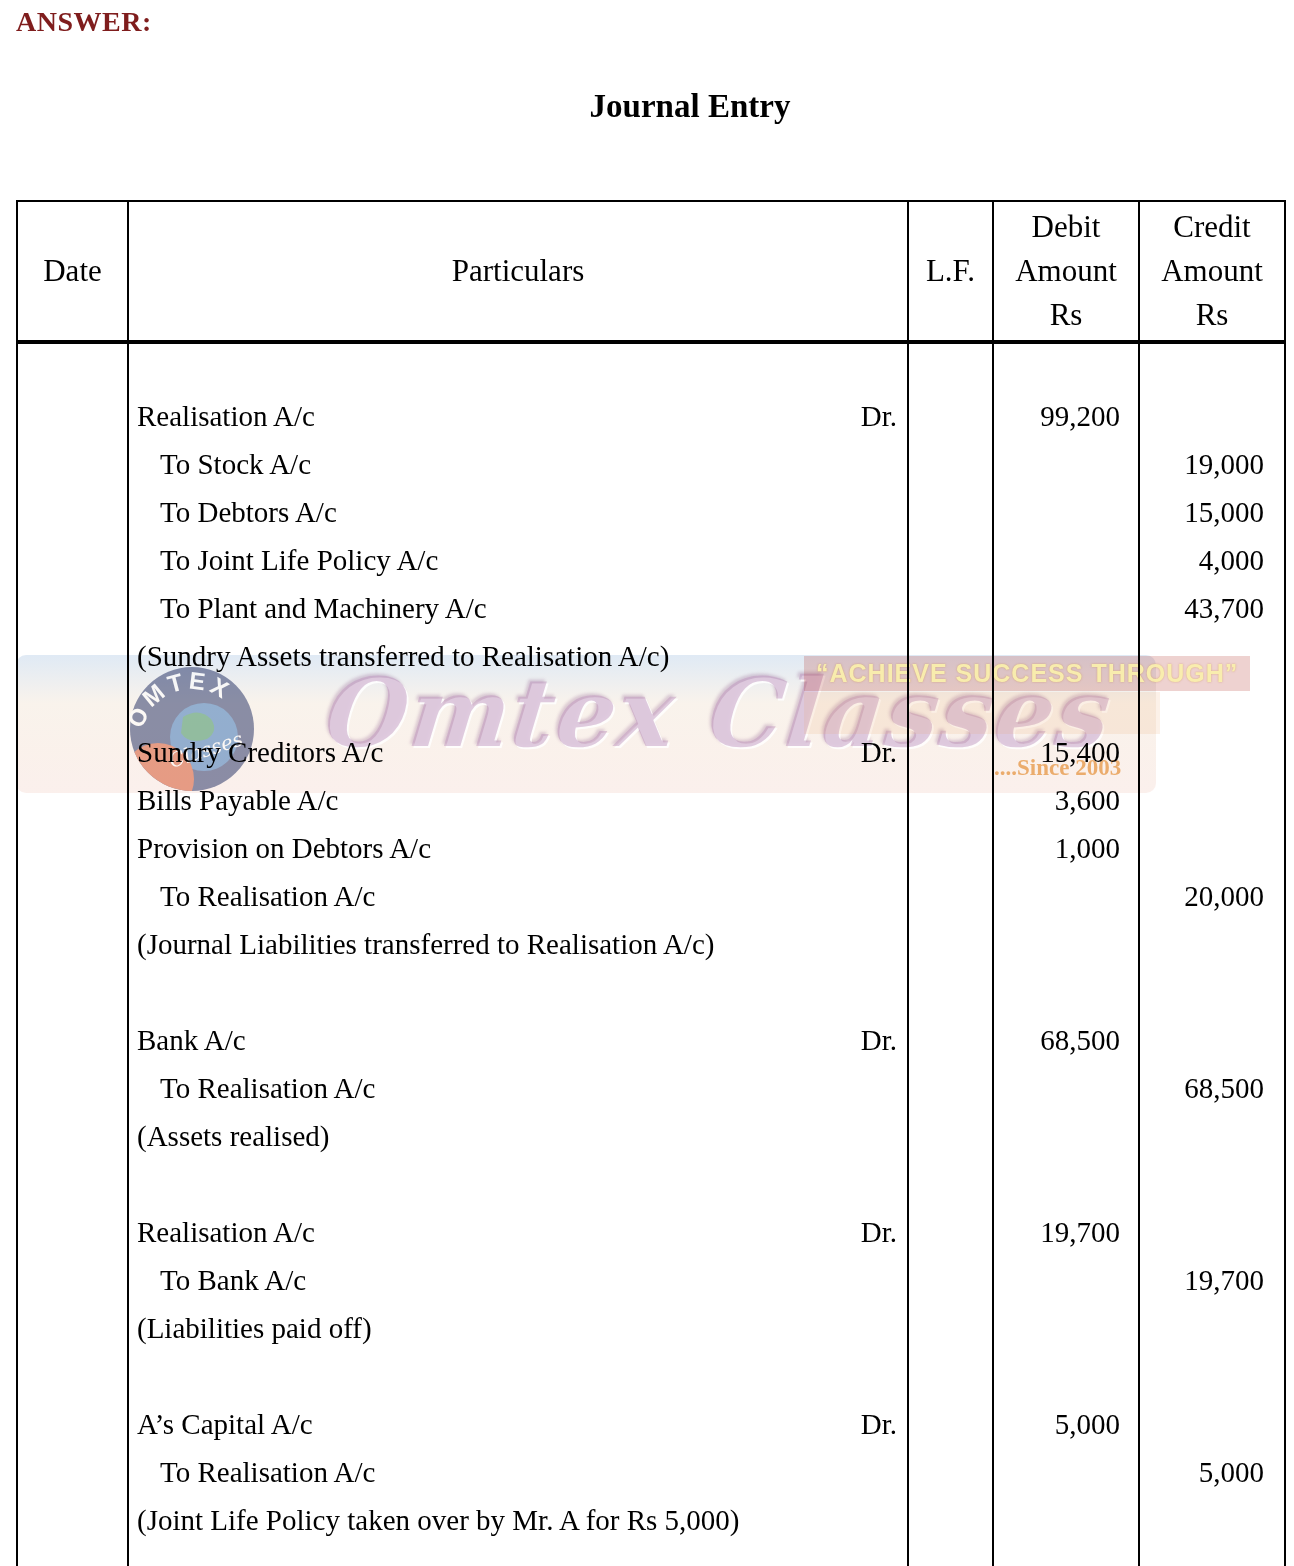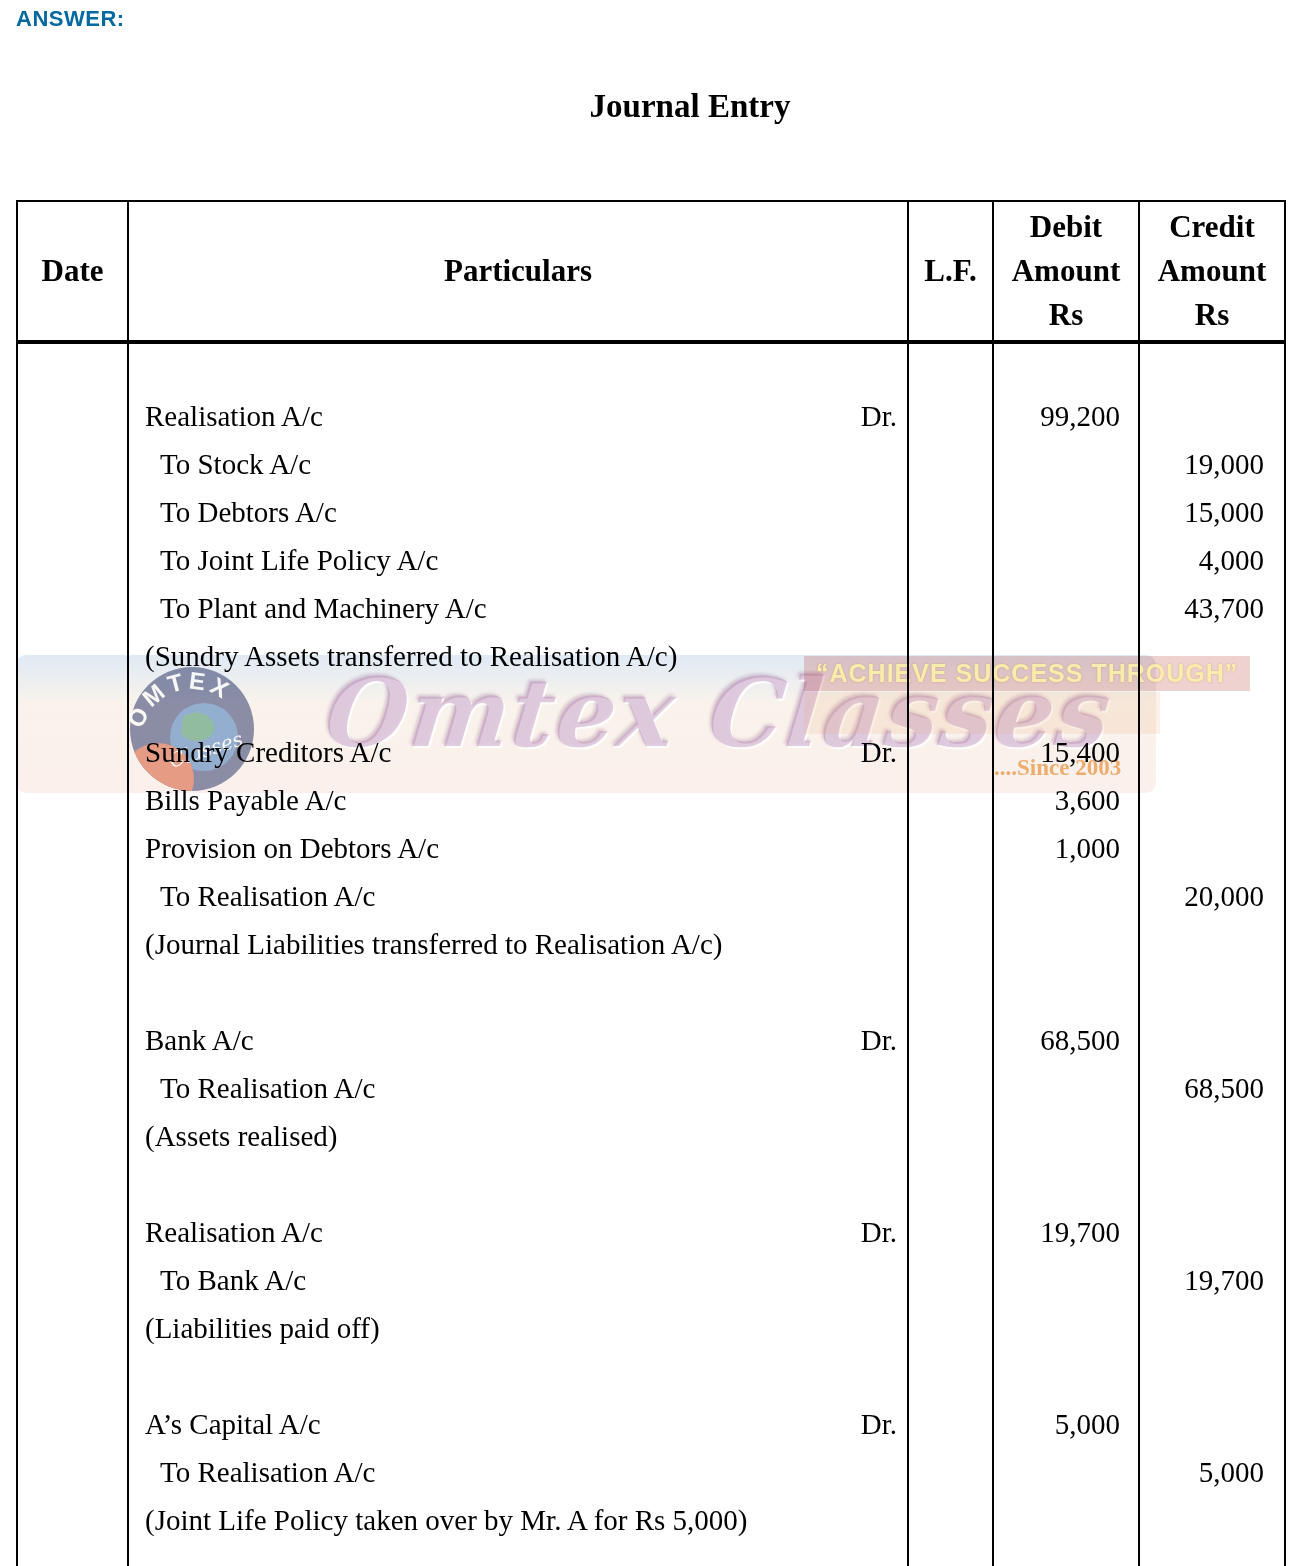--- a/index.html
+++ b/index.html
@@ -5,23 +5,23 @@
   * { box-sizing: border-box; }
   html,body { margin:0; padding:0; }
   body {
     width:1294px; height:1566px; overflow:hidden; position:relative;
     background:#ffffff;
     font-family:"Liberation Serif","DejaVu Serif",serif;
     color:#000;
   }
   .answer-label {
     position:absolute; left:16px; top:6px;
-    font-family:Liberation Sans, sans-serif;
-    font-weight:bold; font-size:22px; letter-spacing:.5px;
-    color:#0369a1;
+    font-family:Liberation Serif, serif;
+    font-weight:bold; font-size:28px; letter-spacing:.5px;
+    color:#7f1d1d;
   }
   .page-title {
     position:absolute; left:0; top:88px; width:1294px;
     text-align:center; font-weight:bold; font-size:33px;
     transform:translateX(43px);
   }
   .table-wrap { position:absolute; left:16px; top:200px; width:1268px; height:1366px; }
 
   
   .watermark { position:absolute; left:0; top:455px; width:1140px; height:138px; z-index:0; }
@@ -62,26 +62,26 @@
   }
 
   
   table.journal {
     position:relative; z-index:1; border-collapse:collapse; table-layout:fixed;
     width:1268px; background:transparent;
   }
   .journal th, .journal td { border:2px solid #000; padding:0; }
   .journal thead th {
     height:141px; vertical-align:middle; text-align:center;
-    font-weight:bold; font-size:31px; border-bottom:4px solid #000;
+    font-weight:normal; font-size:31px; border-bottom:4px solid #000;
   }
   .hline { line-height:44px; }
   .journal tbody td { height:1225px; vertical-align:top; }
   .line { height:48px; line-height:48px; font-size:29px; white-space:nowrap; }
-  .pline { display:flex; padding-left:16px; padding-right:10px; }
+  .pline { display:flex; padding-left:8px; padding-right:10px; }
   .pline.ind { padding-left:31px; }
   .drm { margin-left:auto; }
   .dline { text-align:right; padding-right:18px; }
   .cline { text-align:right; padding-right:20px;margin-left:35px; }
 </style>
 </head>
 <body>
 
 <div class="answer-label">ANSWER:</div>
 

